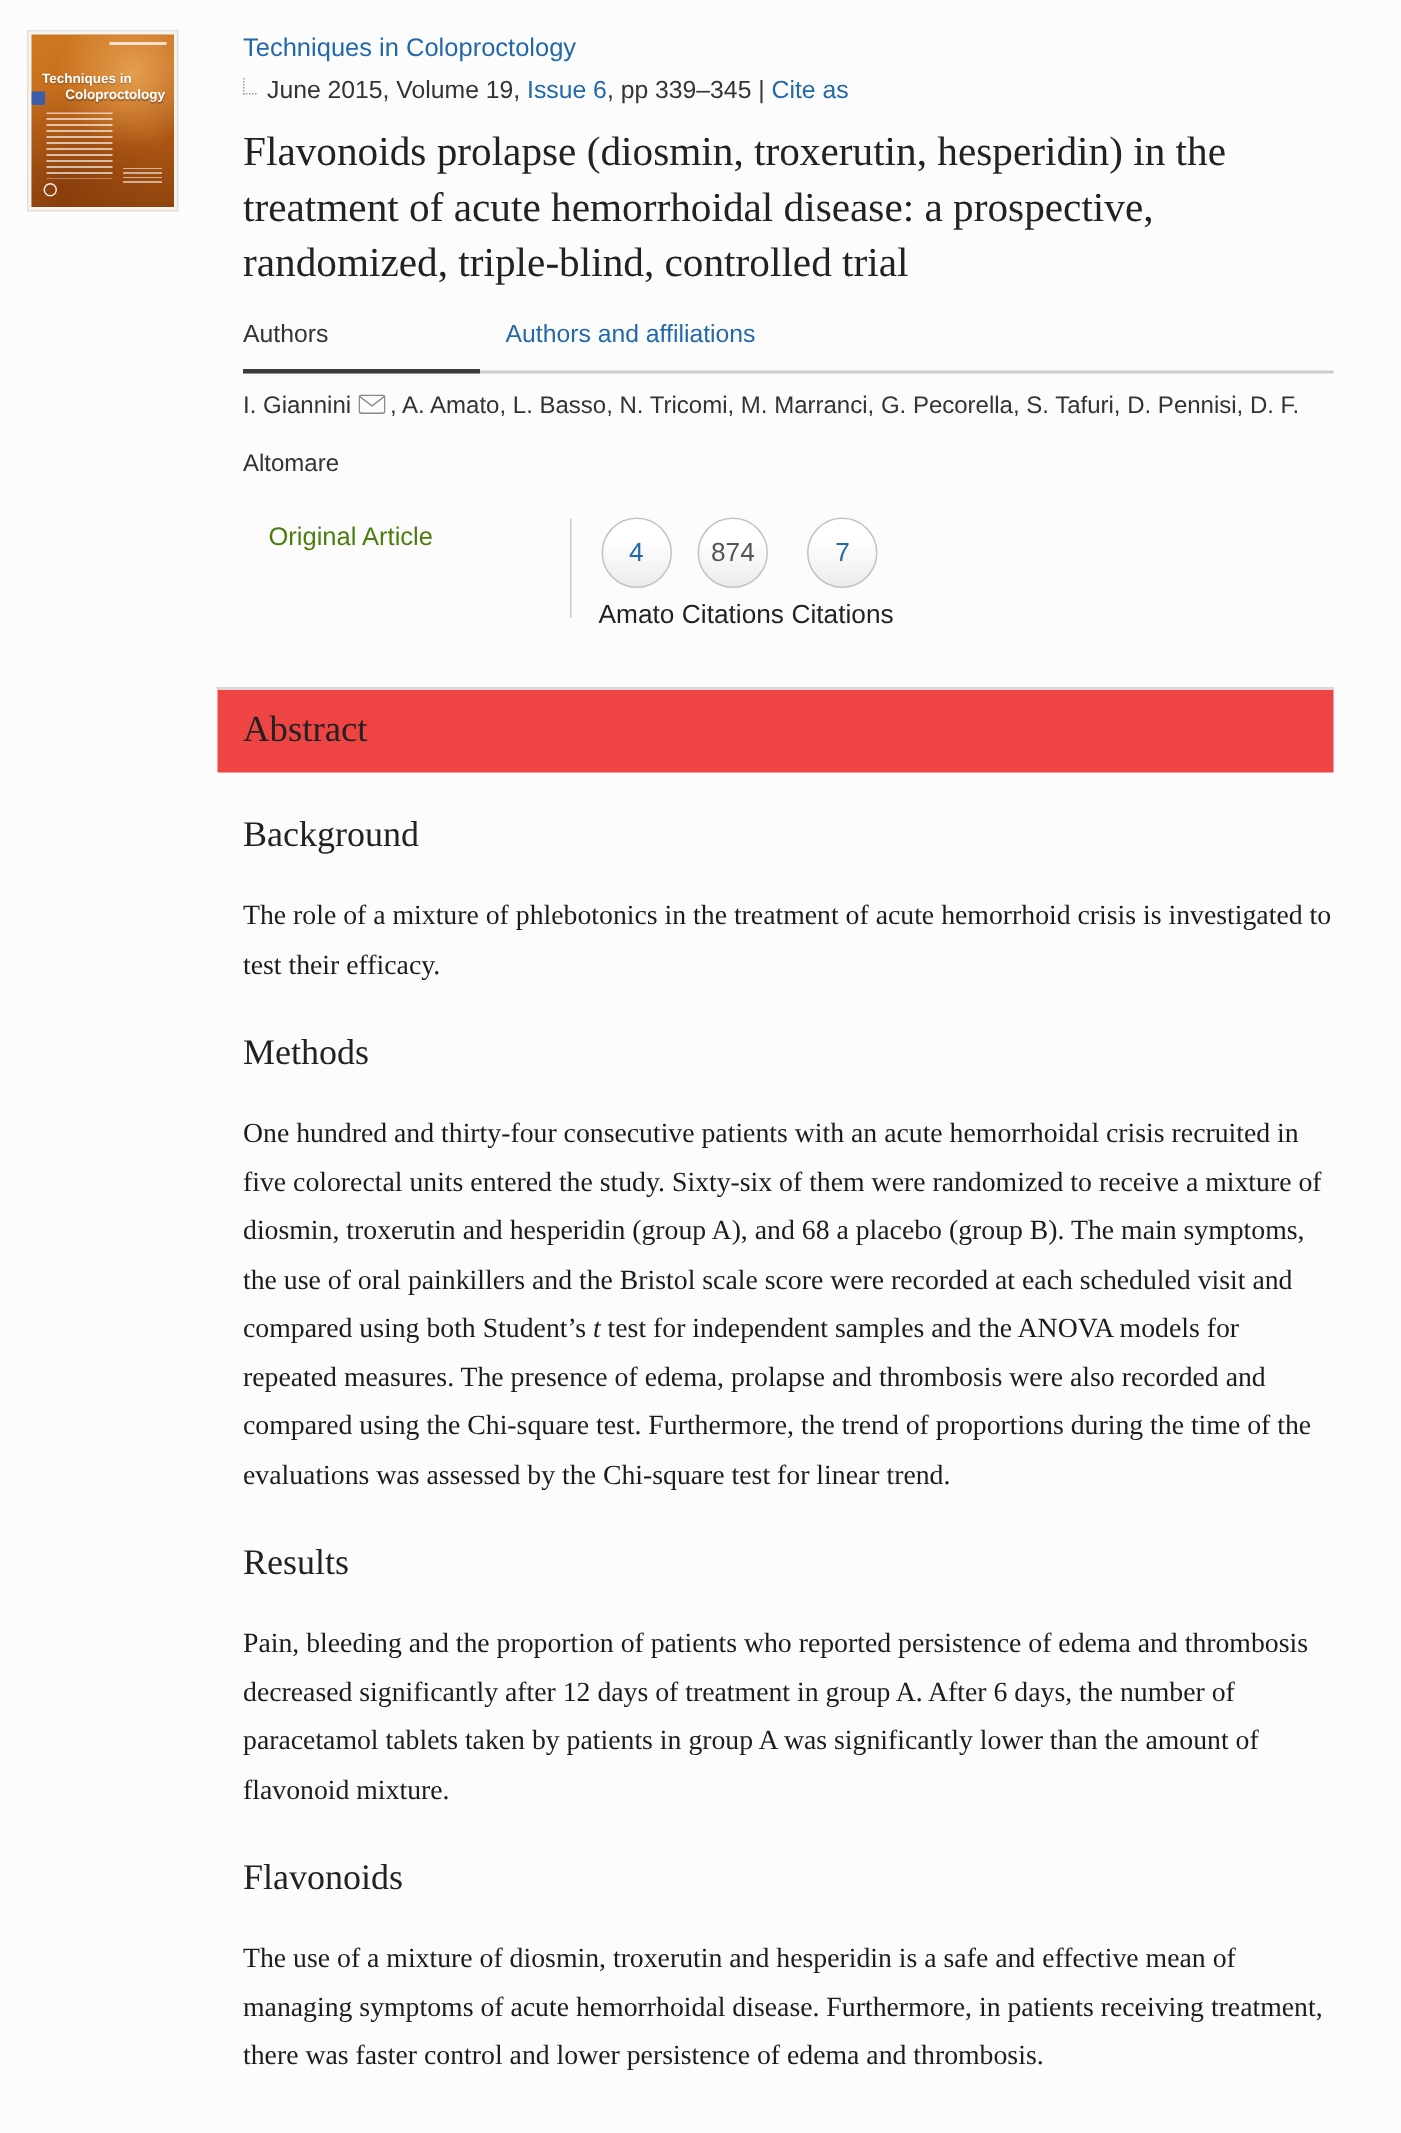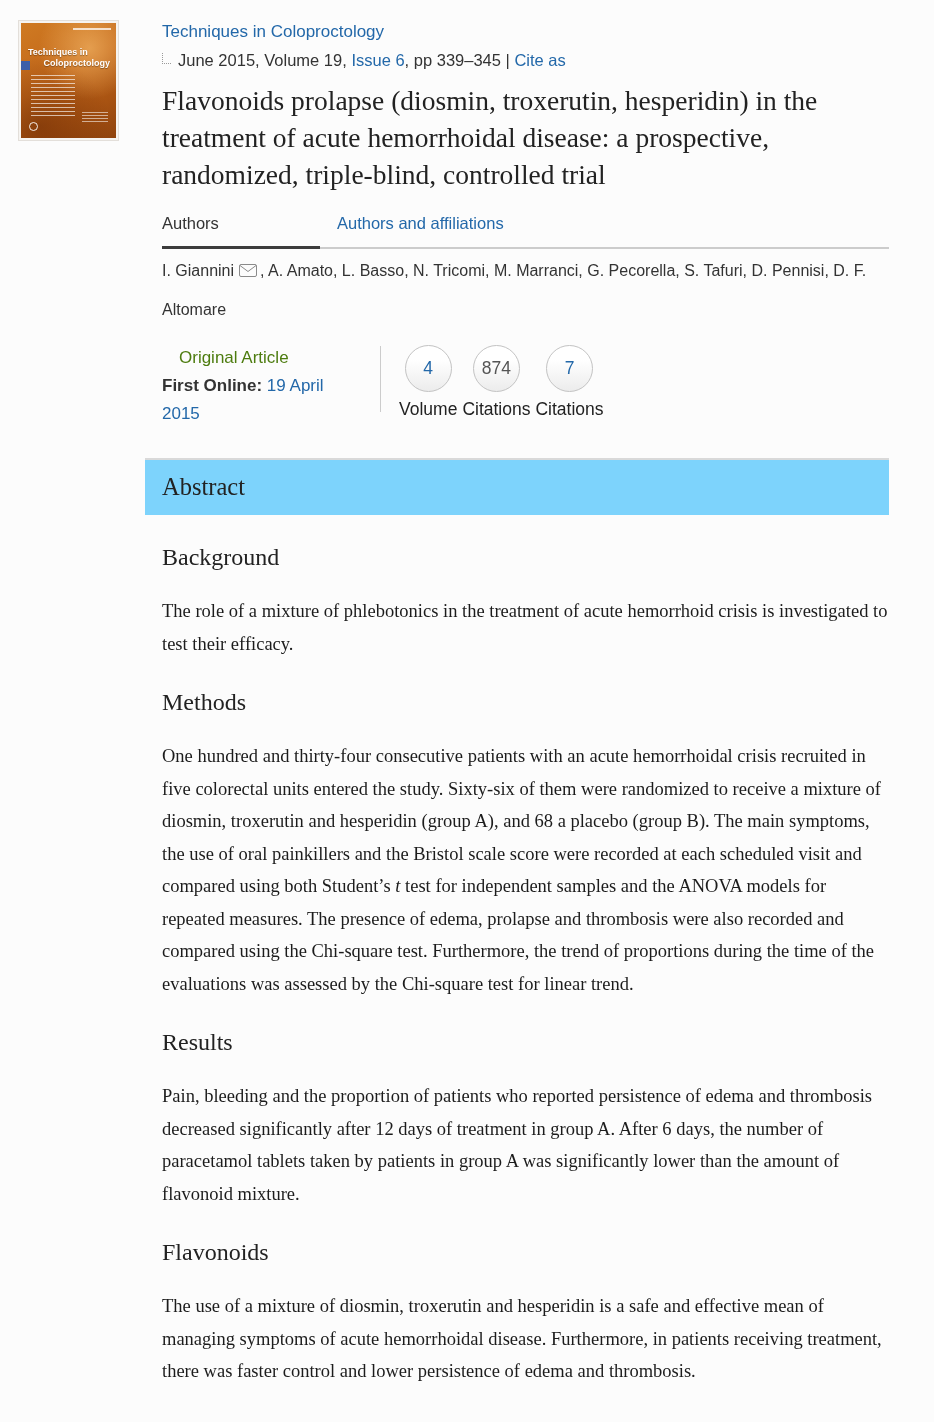--- a/index.html
+++ b/index.html
@@ -156,21 +156,21 @@
   }
   .metric-circle.is-link { color: #2368a9; cursor: pointer; }
   .metric-circle.is-plain { color: #555; }
   .metric-label { margin-top: 7px; font-size: 17.5px; color: #222; }
 
   
   .content-flow { position: absolute; left: 0; top: 458px; width: 934px; }
   .abstract-bar {
     margin-left: 145px; width: 744px;
     border-top: 2px solid #d9d9d9;
-    background: #7dd3fc;
+    background: #ef4444;
     padding: 13px 0 14px 17px;
     font-family: "Liberation Serif", serif;
     font-size: 24.5px; color: #222;
   }
   .section { margin-left: 162px; width: 729px; }
   .section-heading {
     font-family: "Liberation Serif", serif;
     font-weight: normal;
     font-size: 24px; color: #222;
     margin: 29px 0 0 0;
@@ -216,29 +216,26 @@
 <div class="authors">
   <span>I. Giannini</span><span class="mail-icon"><svg width="18" height="13" viewBox="0 0 18 13">
         <rect x="0.5" y="0.5" width="17" height="12" rx="1.5" fill="none" stroke="#8a8a8a" stroke-width="1"></rect>
         <path d="M1 1.5 L9 7.5 L17 1.5" fill="none" stroke="#8a8a8a" stroke-width="1"></path>
       </svg></span><span>, A. Amato, L. Basso, N. Tricomi, M. Marranci, G. Pecorella, S. Tafuri, D. Pennisi, D. F. Altomare</span>
 </div>
 
 <div class="info-row">
   <div class="info-left">
     <div class="info-type">Original Article</div>
-    <div>
-      <span class="first-online-label">First Online: </span><a class="link-plain">19 April 2015</a>
-    </div>
   </div>
   <div class="vert-divider"></div>
   <div class="metrics">
     <div class="metric">
       <div class="metric-circle is-link">4</div>
-      <div class="metric-label">Volume</div>
+      <div class="metric-label">Amato</div>
     </div>
     <div class="metric">
       <div class="metric-circle is-plain">874</div>
       <div class="metric-label">Citations</div>
     </div>
     <div class="metric">
       <div class="metric-circle is-link">7</div>
       <div class="metric-label">Citations</div>
     </div>
   </div>

